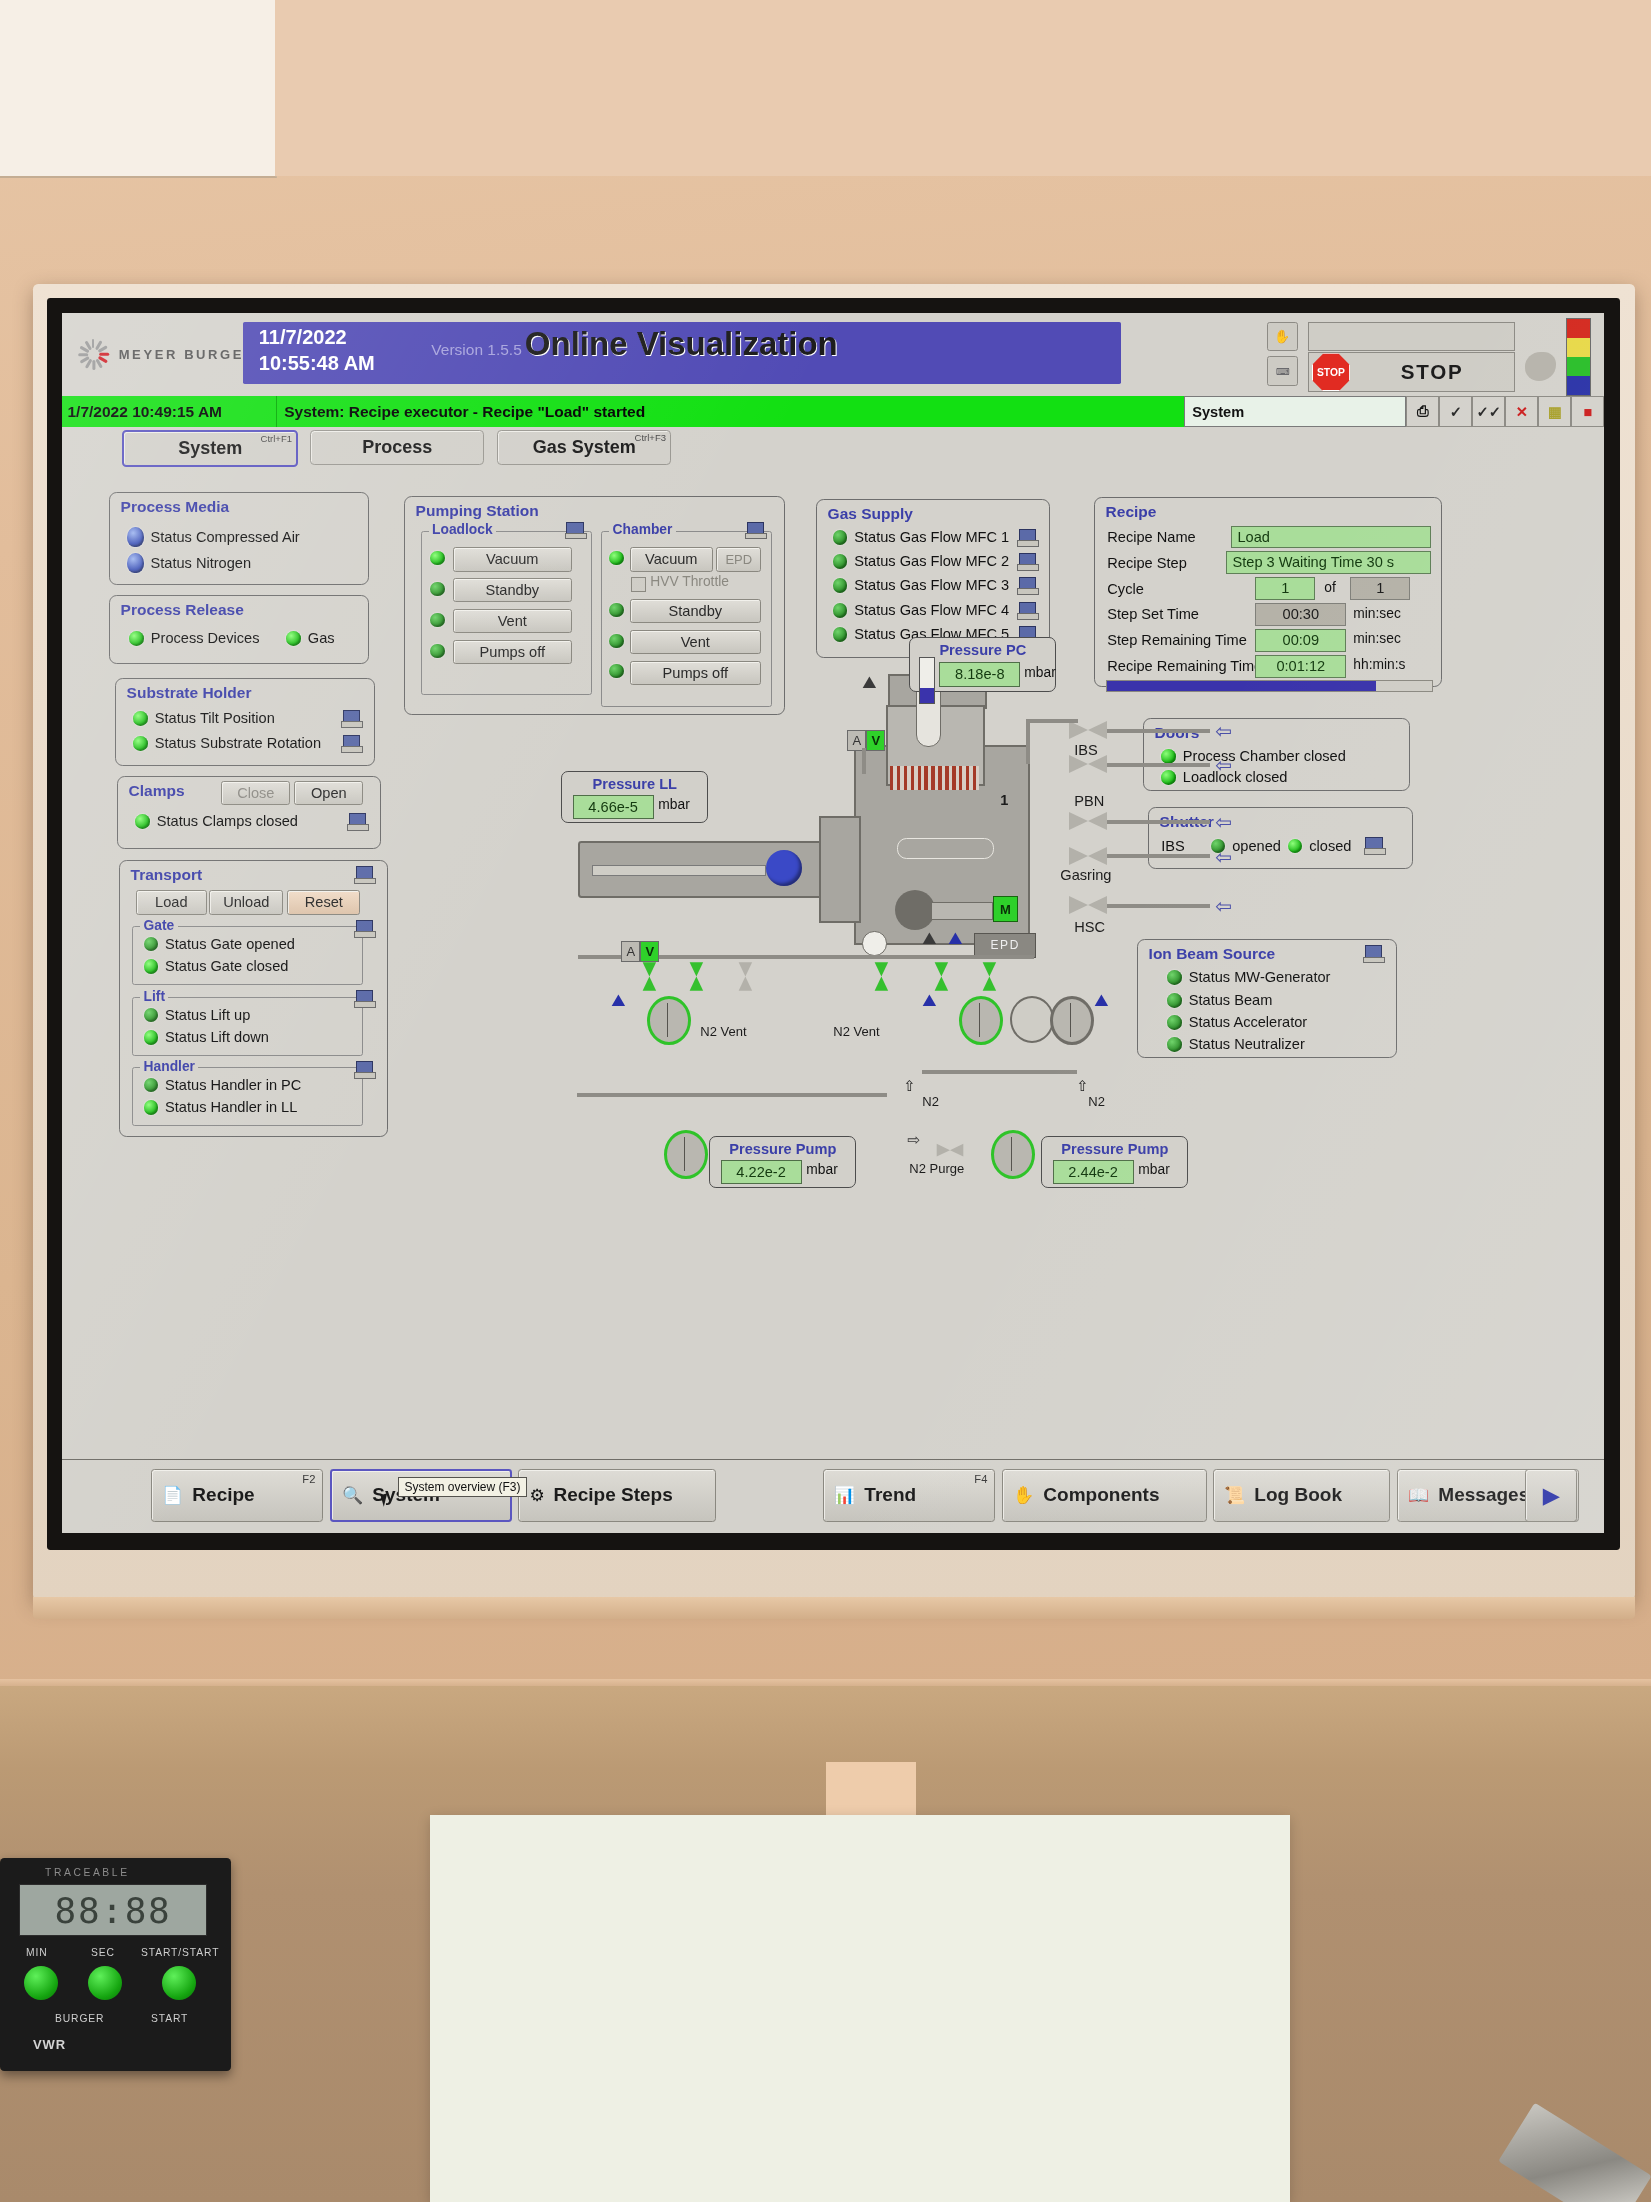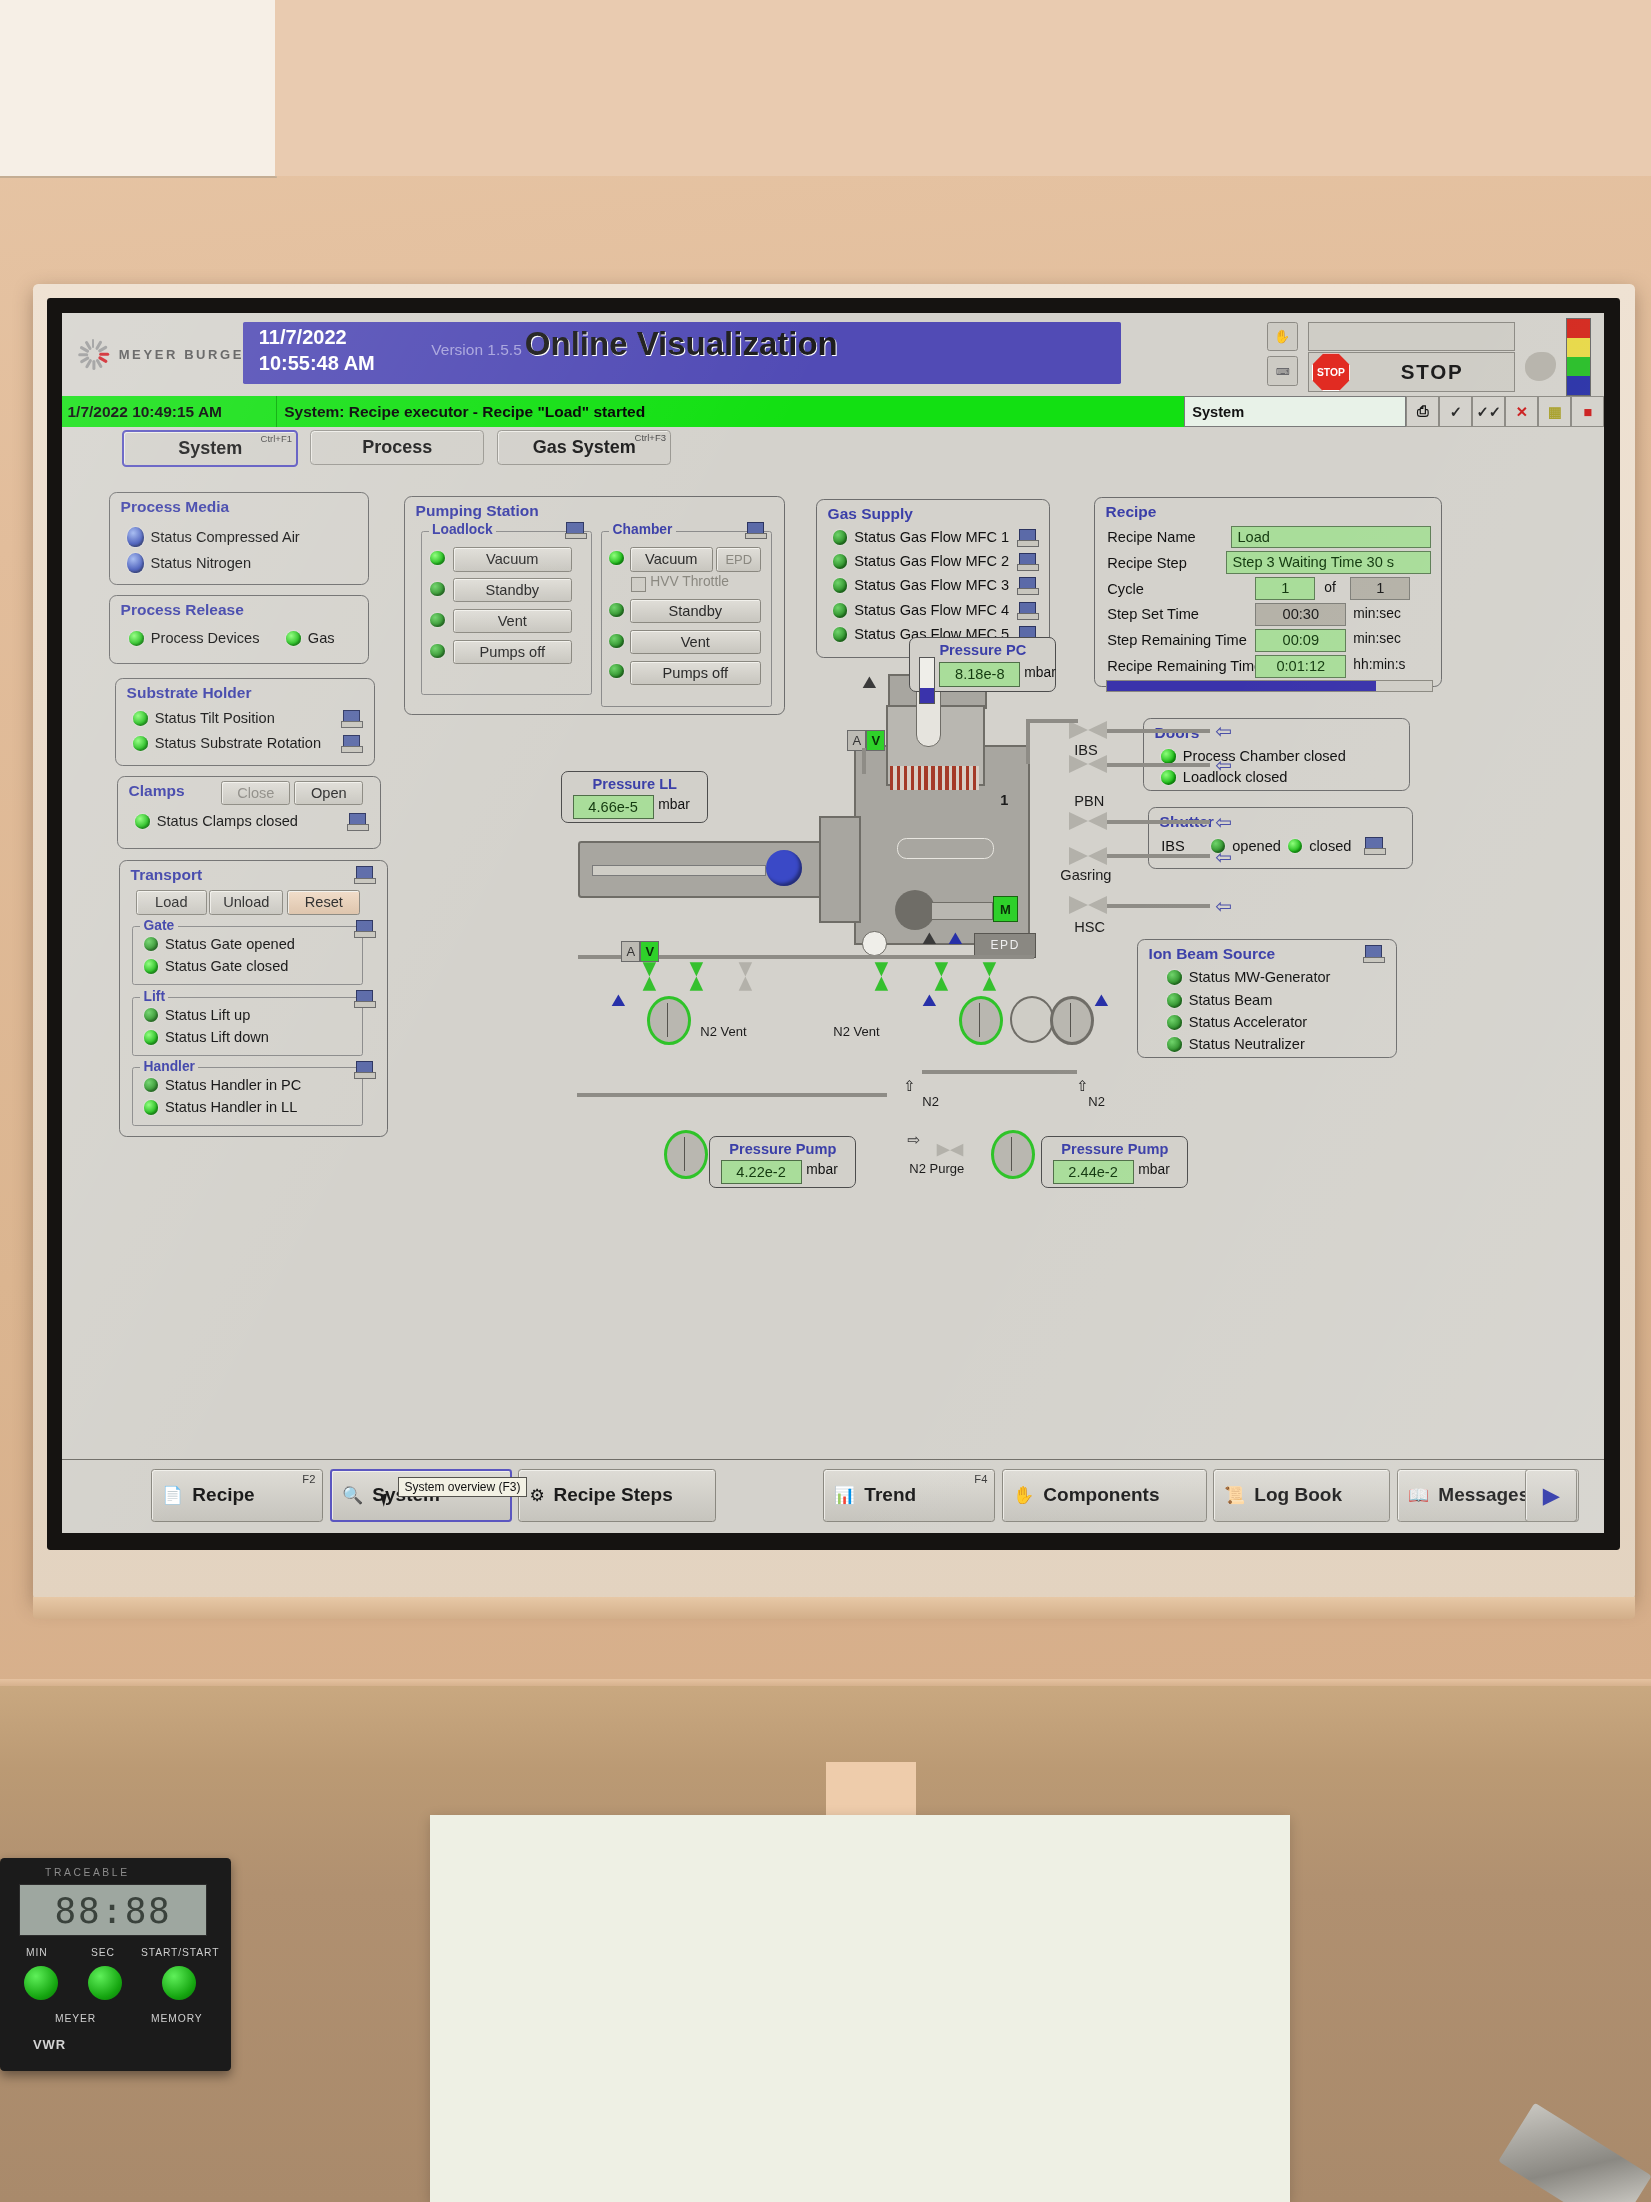--- a/index.html
+++ b/index.html
@@ -721,21 +721,21 @@
 
 <div id="timer">
   <div class="tr-brand">TRACEABLE</div>
   <div class="lcd">88:88</div>
   <div class="tb" style="left:24px;top:108px"></div>
   <div class="tl" style="left:26px;top:89px">MIN</div>
   <div class="tb" style="left:88px;top:108px"></div>
   <div class="tl" style="left:91px;top:89px">SEC</div>
   <div class="tb" style="left:162px;top:108px"></div>
   <div class="tl" style="left:141px;top:89px">START/START</div>
-  <div class="tl" style="left:55px;top:155px">MEYER</div>
-  <div class="tl" style="left:151px;top:155px">MEMORY</div>
+  <div class="tl" style="left:55px;top:155px">BURGER</div>
+  <div class="tl" style="left:151px;top:155px">START</div>
   <div class="vwr">VWR</div>
 </div>
 
 <div id="tape"></div>
 <div id="paper"></div>
 <div id="pen"></div>
 
 
 </body></html>

